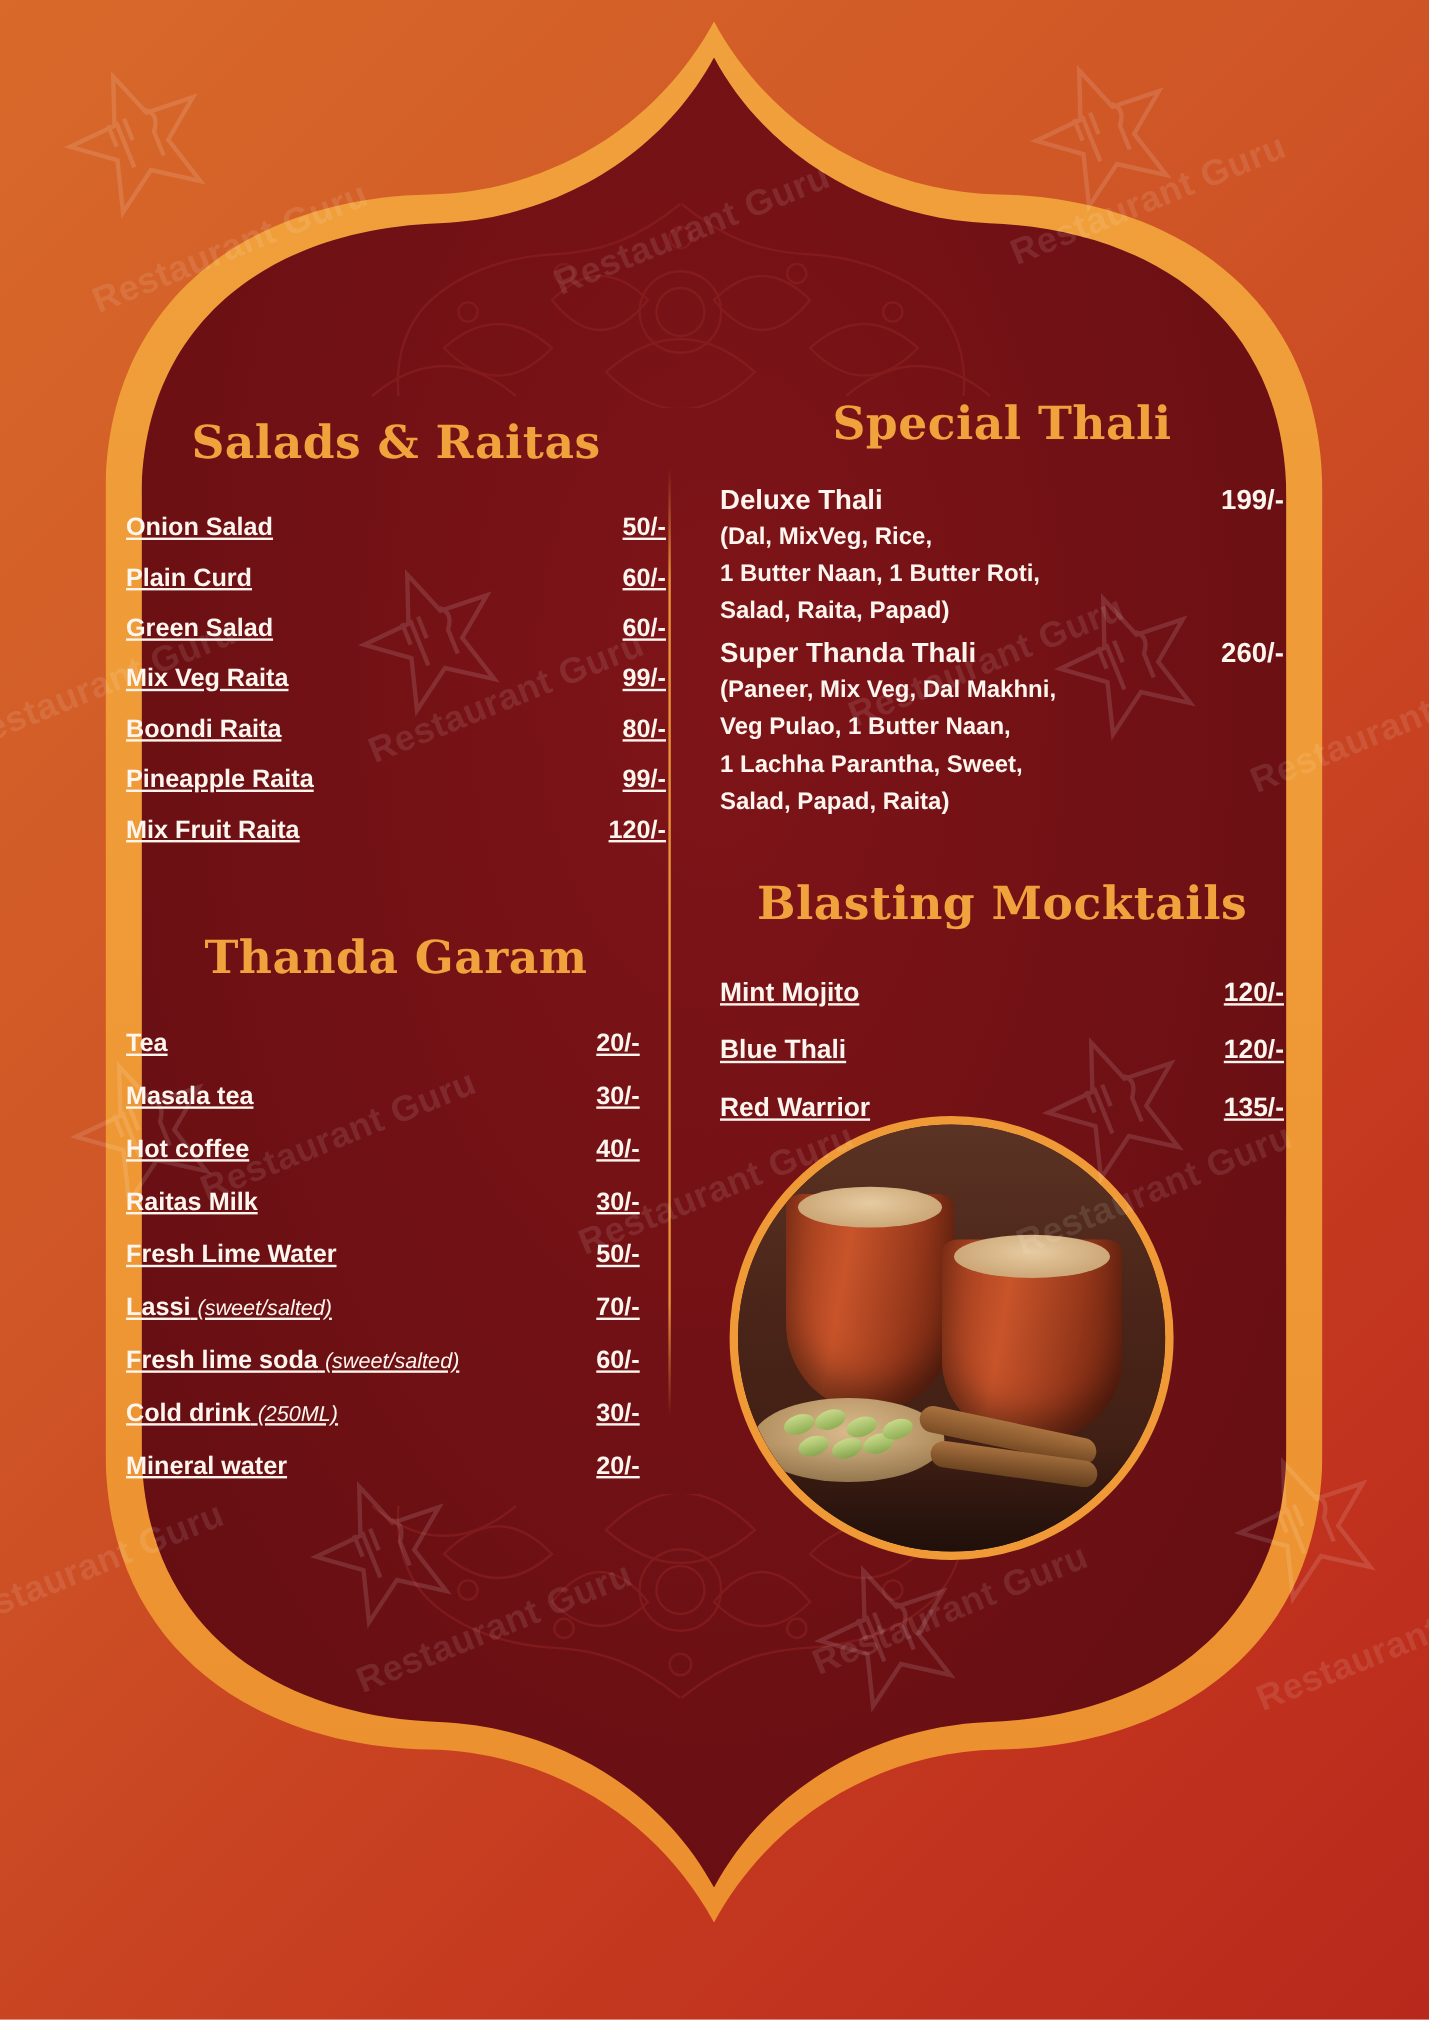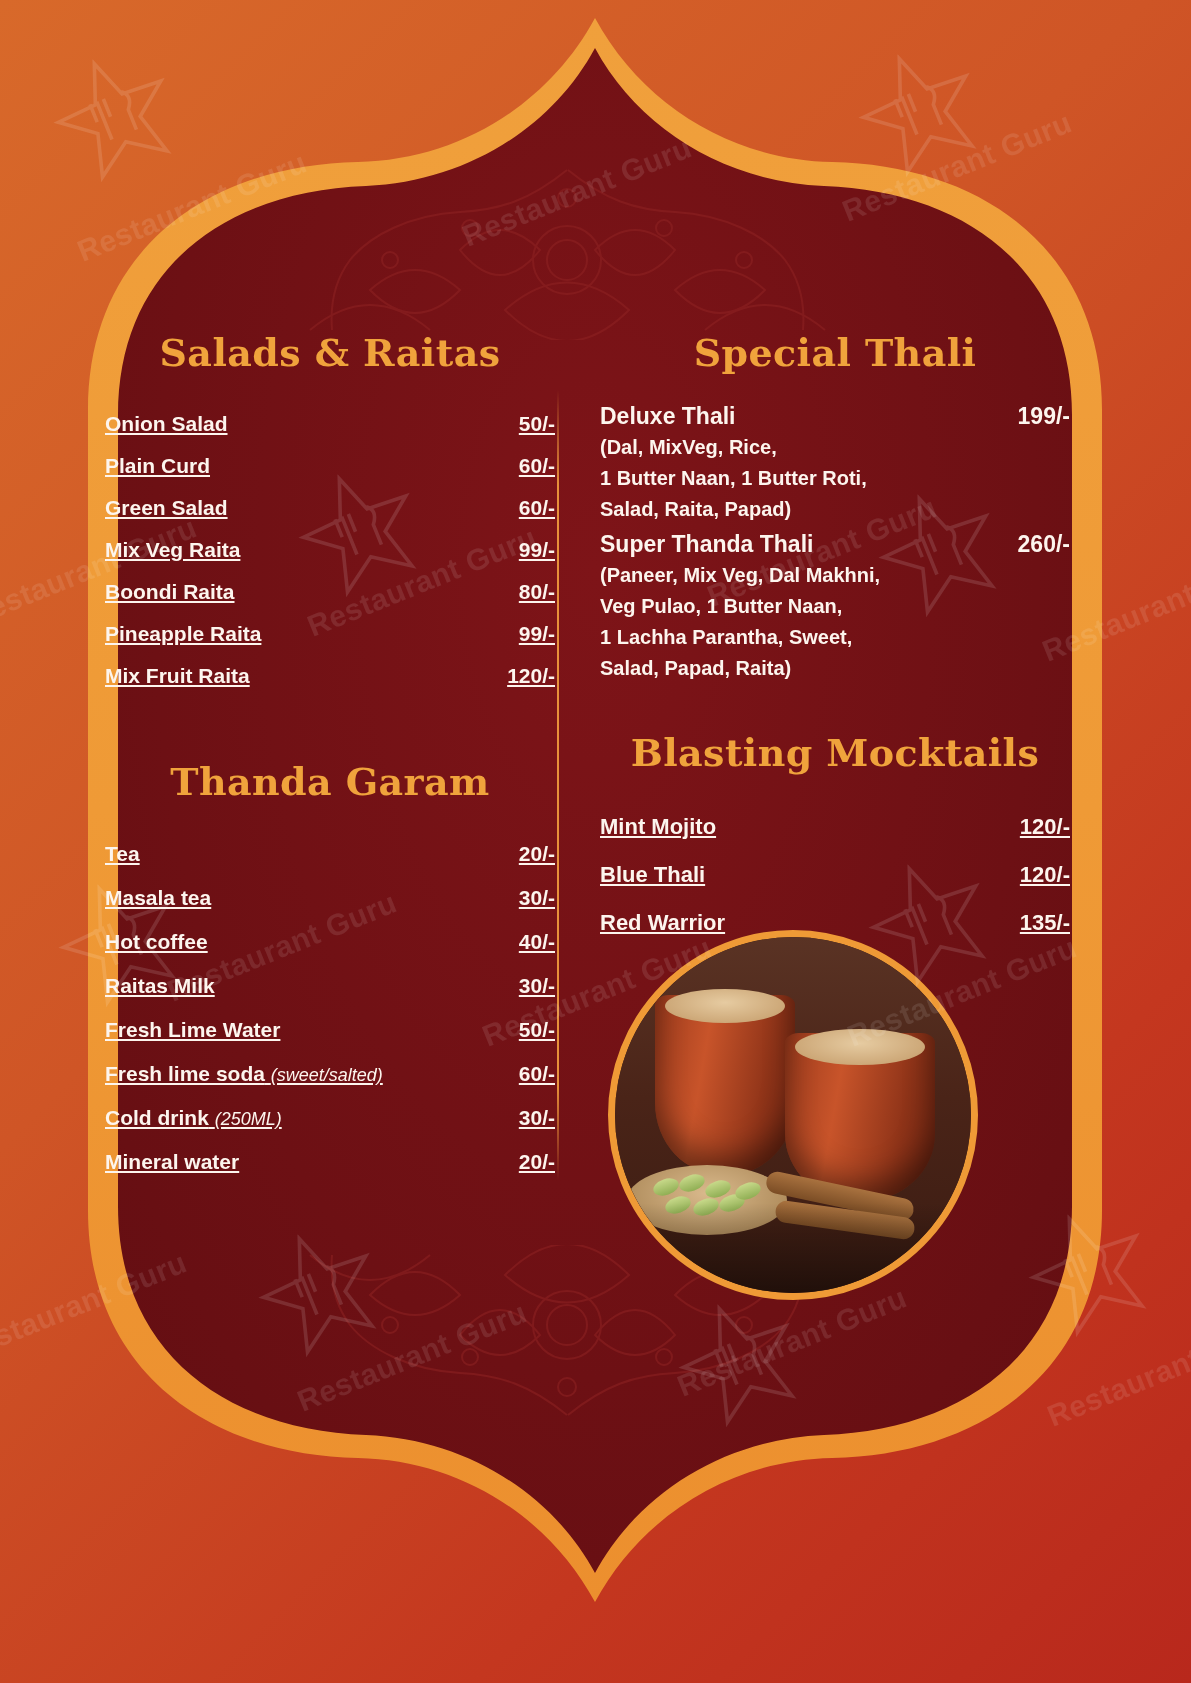--- a/index.html
+++ b/index.html
@@ -76,21 +76,21 @@
     position: absolute;
     z-index: 20;
     left: 60px;
     top: 330px;
     width: 1070px;
     height: 900px;
   }
   .col-left {
     position: absolute;
     left: 45px;
-    top: 0;
+    top: 16px;
     width: 450px;
   }
   .col-right {
     position: absolute;
     left: 540px;
     top: 0;
     width: 470px;
   }
   .divider {
     position: absolute;
@@ -131,21 +131,21 @@
   }
   .menu-row .pr {
     font-weight: 700;
     white-space: nowrap;
   }
 
   
   .list-salads .menu-row { font-size: 21px; padding: 9px 0; }
   .list-salads .pr { min-width: 80px; text-align: right; }
   .list-thanda .menu-row { padding: 10px 0; }
-  .list-thanda .pr { min-width: 80px; text-align: right; }
+  .list-thanda .pr { min-width: 80px; text-align: center; }
 
   
   .thali-item { color: #fdf5ee; margin-bottom: 6px; }
   .thali-head {
     display: flex;
     justify-content: space-between;
     align-items: baseline;
     font-size: 23px;
     font-weight: 700;
   }
@@ -327,20 +327,24 @@
         <span class="nm"><span>Hot coffee</span></span>
         <span class="pr">40/-</span>
       </li>
       <li class="menu-row">
         <span class="nm"><span>Raitas Milk</span></span>
         <span class="pr">30/-</span>
       </li>
       <li class="menu-row">
         <span class="nm"><span>Fresh Lime Water</span></span>
         <span class="pr">50/-</span>
+      </li>
+      <li class="menu-row">
+        <span class="nm"><span>Lassi</span> <span class="note">(sweet/salted)</span></span>
+        <span class="pr">70/-</span>
       </li>
       <li class="menu-row">
         <span class="nm"><span>Fresh lime soda</span> <span class="note">(sweet/salted)</span></span>
         <span class="pr">60/-</span>
       </li>
       <li class="menu-row">
         <span class="nm"><span>Cold drink</span> <span class="note">(250ML)</span></span>
         <span class="pr">30/-</span>
       </li>
       <li class="menu-row">

